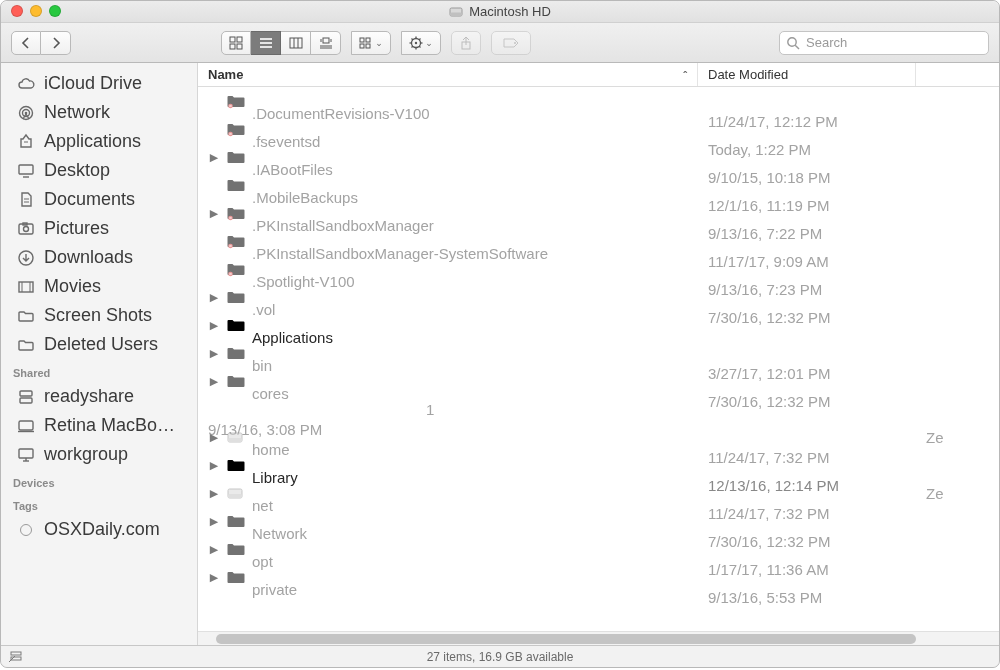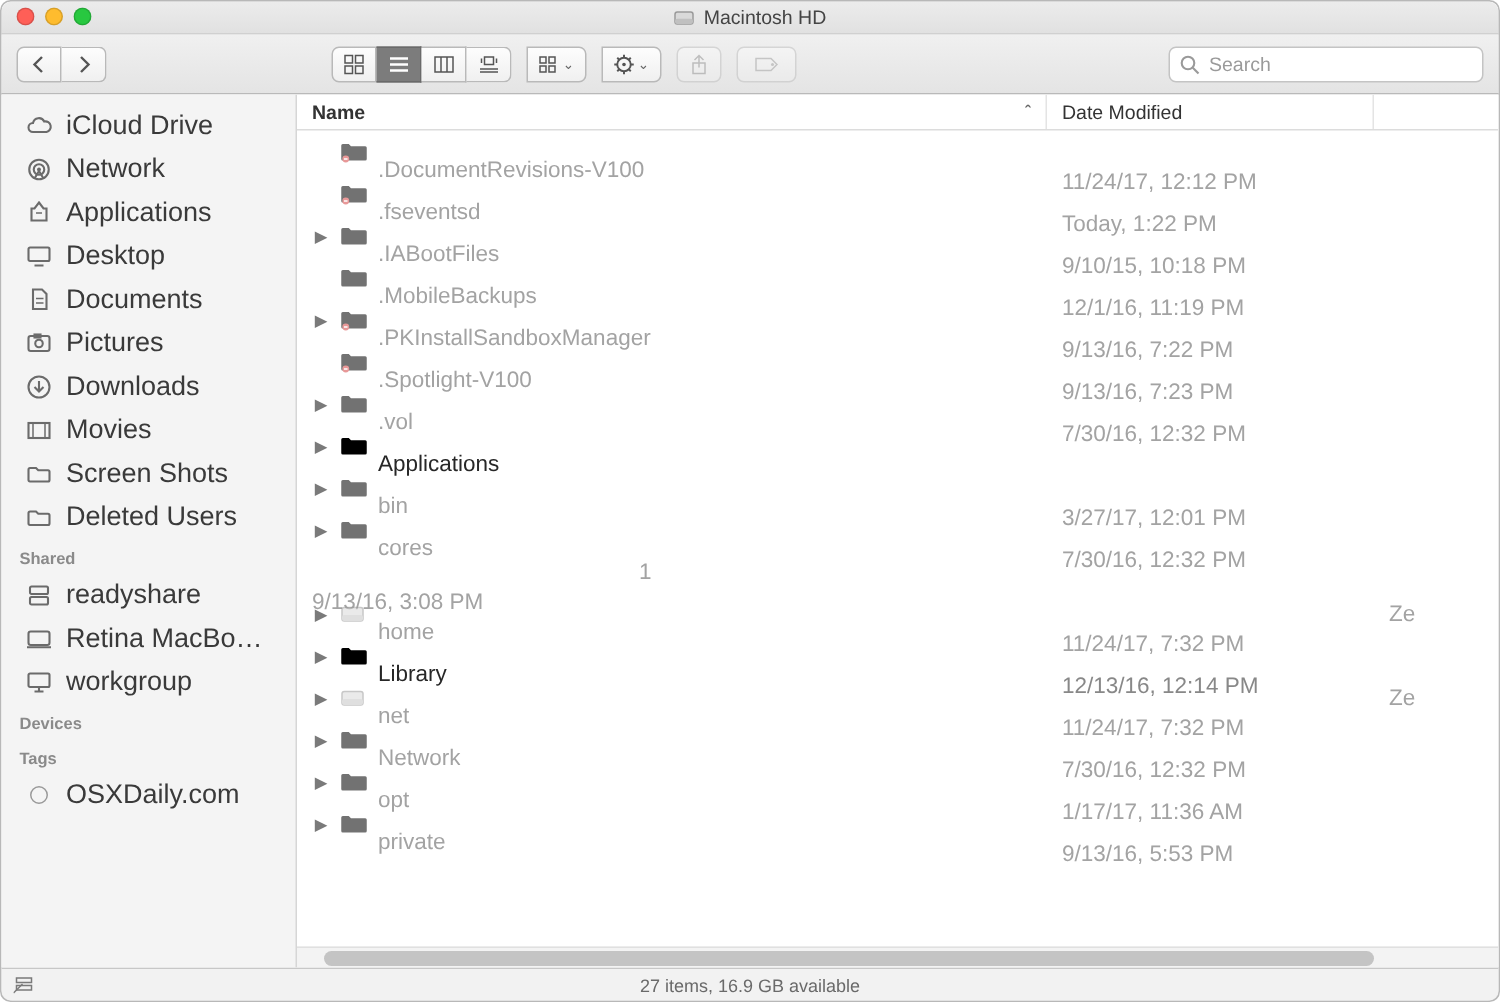--- a/index.html
+++ b/index.html
@@ -410,20 +410,35 @@
           <div class="row hidden-file">
       <div class="cell-name">
         <span class="disc"></span>
         <span class="ficon">
                 <svg class="folder-svg dim" width="20" height="16" viewBox="0 0 19 16">
                   <use href="#folder"></use>
                   <circle class="nosub-dot" cx="4" cy="13" r="2.3"></circle>
                   <line x1="2.8" y1="13" x2="5.2" y2="13" stroke="#fff" stroke-width="1"></line>
                 </svg>
               </span>
+        <span class="fname">.PKInstallSandboxManager-SystemSoftware</span>
+      </div>
+      <div class="cell-date">11/17/17, 9:09 AM</div>
+      <div class="cell-extra"></div>
+    </div>
+          <div class="row hidden-file">
+      <div class="cell-name">
+        <span class="disc"></span>
+        <span class="ficon">
+                <svg class="folder-svg dim" width="20" height="16" viewBox="0 0 19 16">
+                  <use href="#folder"></use>
+                  <circle class="nosub-dot" cx="4" cy="13" r="2.3"></circle>
+                  <line x1="2.8" y1="13" x2="5.2" y2="13" stroke="#fff" stroke-width="1"></line>
+                </svg>
+              </span>
         <span class="fname">.Spotlight-V100</span>
       </div>
       <div class="cell-date">9/13/16, 7:23 PM</div>
       <div class="cell-extra"></div>
     </div>
           <div class="row hidden-file">
       <div class="cell-name">
         <span class="disc">▶</span>
         <span class="ficon">
                 <svg class="folder-svg dim" width="20" height="16" viewBox="0 0 19 16">

